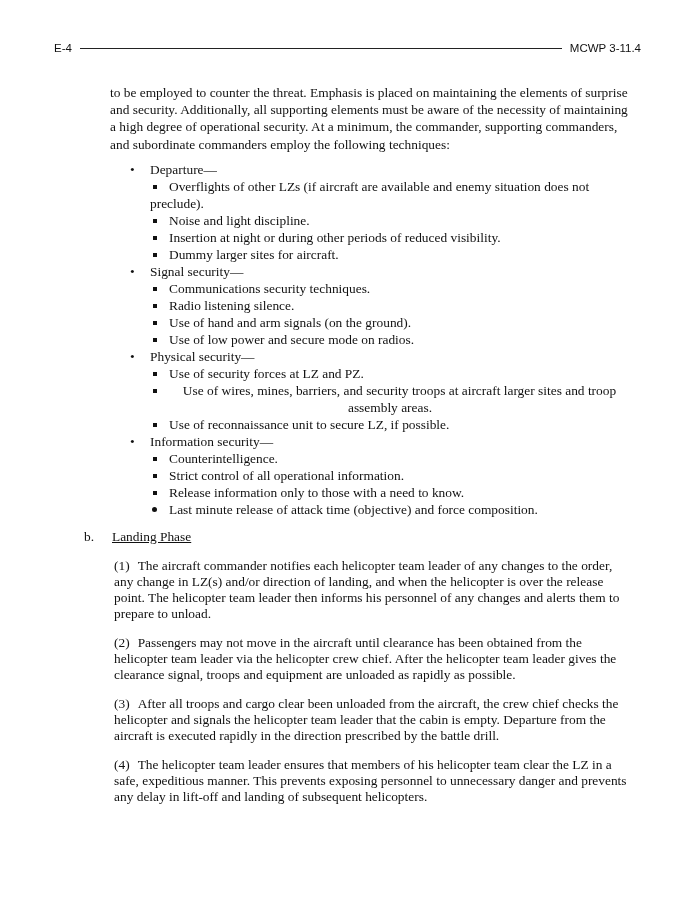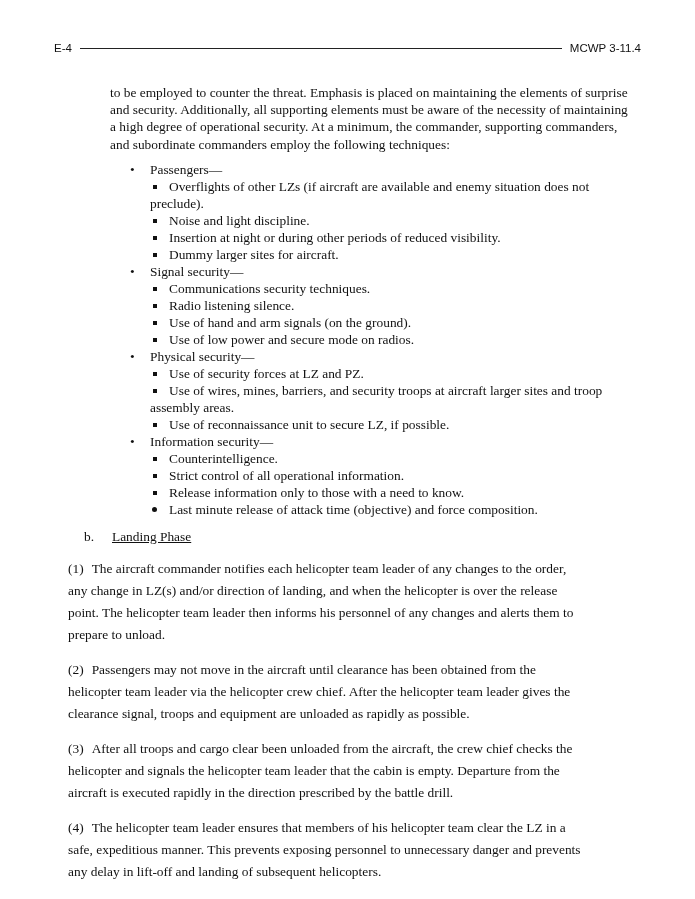--- a/index.html
+++ b/index.html
@@ -16,53 +16,53 @@
     .content { position: absolute; left: 0; top: 84px; width: 695px; }
     .para { margin-left: 110px; width: 520px; line-height: 17.2px; }
     .l1 { position: relative; margin-left: 150px; line-height: 17px; }
     .l1 .dot { position: absolute; left: -20px; top: 0; }
     .l2 { position: relative; margin-left: 150px; padding-left: 19px; line-height: 17px; width: 460px; }
     .l2 .sq { position: absolute; left: 3px; top: 7px; width: 4px; height: 4px; background: #111; }
     .l2 .rd { position: absolute; left: 2px; top: 6px; width: 5px; height: 5px; border-radius: 50%; background: #111; }
     .subhead { margin: 10px 0 0 84px; line-height: 17px; display: flex; }
     .subhead .letter { width: 28px; }
     .subhead .title { text-decoration: underline; }
-    .num-para { margin: 13px 0 0 68px; width: 520px; line-height: 22px; }
+    .num-para { margin: 13px 0 0 114px; width: 520px; line-height: 16px; }
     .num-para .num { margin-right: 8px; }
   </style>
 </head>
 <body>
 
 <div class="header">
   <span>E-4</span>
   <span class="rule"></span>
   <span>MCWP 3-11.4</span>
 </div>
 
 <div class="content">
   <div class="para">to be employed to counter the threat. Emphasis is placed on maintaining the elements of surprise and security. Additionally, all supporting elements must be aware of the necessity of maintaining a high degree of operational security. At a minimum, the commander, supporting commanders, and subordinate commanders employ the following techniques:</div>
 
   <div style="margin-top:8px;">
 
-    <div class="l1"><span class="dot">•</span><span>Passengers—</span></div>
+    <div class="l1"><span class="dot">•</span><span>Departure—</span></div>
     <div class="l2"><span class="sq"></span></div>
     <div class="l2" style="padding-left:0;width:480px;text-indent:19px;"><span class="sq"></span><span>Overflights of other LZs (if aircraft are available and enemy situation does not preclude).</span></div>
     <div class="l2"><span class="sq"></span><span>Noise and light discipline.</span></div>
     <div class="l2"><span class="sq"></span><span>Insertion at night or during other periods of reduced visibility.</span></div>
     <div class="l2"><span class="sq"></span><span>Dummy larger sites for aircraft.</span></div>
 
     <div class="l1"><span class="dot">•</span><span>Signal security—</span></div>
     <div class="l2"><span class="sq"></span><span>Communications security techniques.</span></div>
     <div class="l2"><span class="sq"></span><span>Radio listening silence.</span></div>
     <div class="l2"><span class="sq"></span><span>Use of hand and arm signals (on the ground).</span></div>
     <div class="l2"><span class="sq"></span><span>Use of low power and secure mode on radios.</span></div>
 
     <div class="l1"><span class="dot">•</span><span>Physical security—</span></div>
     <div class="l2"><span class="sq"></span><span>Use of security forces at LZ and PZ.</span></div>
-    <div class="l2" style="padding-left:0;width:480px;text-indent:19px;"><span class="sq"></span><span>Use of wires, mines, barriers, and security troops at aircraft larger sites and troop assembly areas.</span></div>
+    <div class="l2" style="padding-left:0;width:480px;text-indent:19px;text-align:center;"><span class="sq"></span><span>Use of wires, mines, barriers, and security troops at aircraft larger sites and troop assembly areas.</span></div>
     <div class="l2"><span class="sq"></span><span>Use of reconnaissance unit to secure LZ, if possible.</span></div>
 
     <div class="l1"><span class="dot">•</span><span>Information security—</span></div>
     <div class="l2"><span class="sq"></span><span>Counterintelligence.</span></div>
     <div class="l2"><span class="sq"></span><span>Strict control of all operational information.</span></div>
     <div class="l2"><span class="sq"></span><span>Release information only to those with a need to know.</span></div>
     <div class="l2"><span class="rd"></span><span>Last minute release of attack time (objective) and force composition.</span></div>
   </div>
 
   <div class="subhead">

